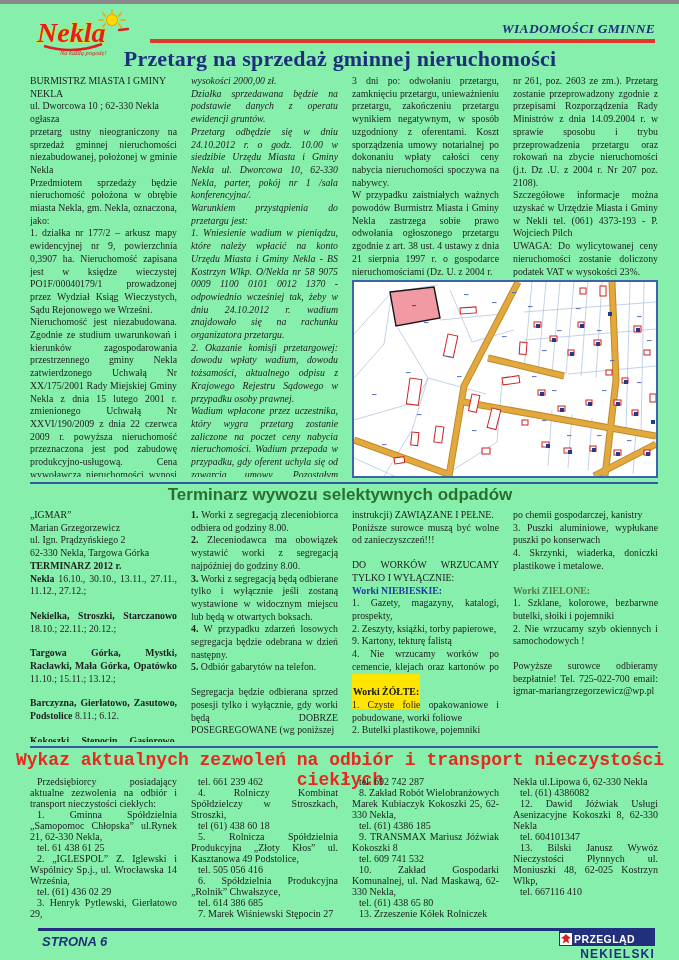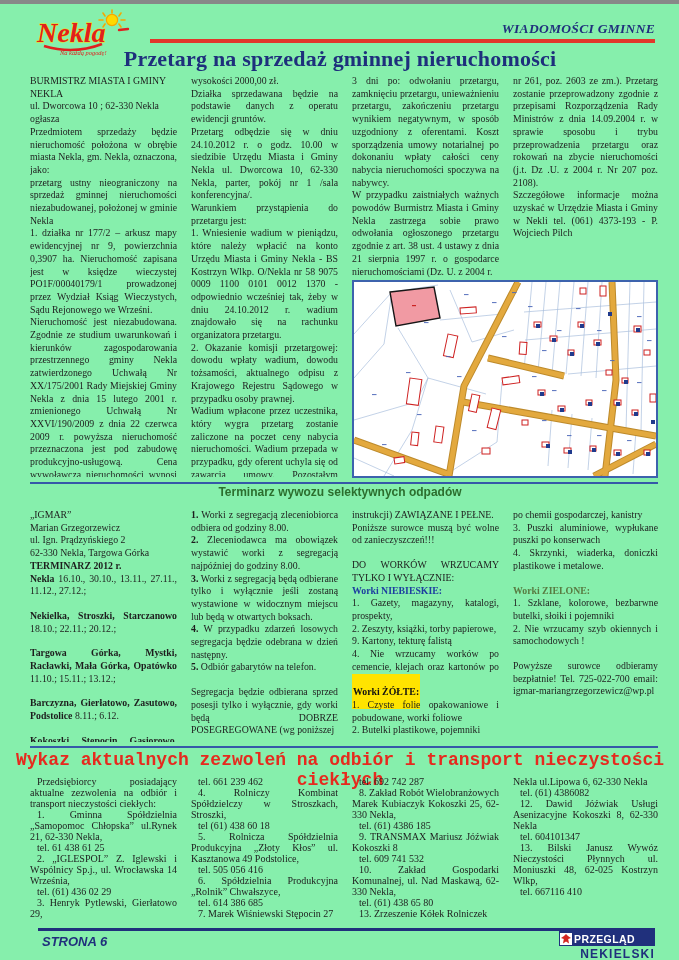--- a/index.html
+++ b/index.html
@@ -33,37 +33,37 @@
   }
   .col p{margin:0;}
   .col p.center{text-align:left;}
   .col p.indent{text-indent:7px;}
   .col p.gap{margin-top:12px;}
   .col b{font-weight:bold;}
   .c-blue{color:#1d3fa0;font-weight:bold;}
   .c-green{color:#587c42;font-weight:normal;}
   .hl-yellow{background:var(--hl-yellow);color:#111;font-weight:bold;padding:12px 1px;}
   .a1c1{left:30px;top:71px;width:147px;height:402px;}
-  .a1c2{left:191px;top:71px;width:147px;height:402px;}
+  .a1c2{left:191px;top:71px;width:147px;height:402px;font-style:italic;}
   .a1c3{left:352px;top:71px;width:147px;height:203px;}
   .a1c4{left:513px;top:71px;width:145px;height:203px;}
   
   .map{
     position:absolute;left:352px;top:276px;width:306px;height:198px;
     border:2px solid #3d63ad;background:#fff;
   }
   .map svg{display:block;width:100%;height:100%;}
   
   .sep{position:absolute;left:30px;width:628px;height:2px;background:#3558a8;}
   .sep1{top:478px;}
   .sep2{top:742px;}
   .t-title{
     position:absolute;left:28px;top:481px;width:624px;text-align:center;
     font-family:"Liberation Sans","DejaVu Sans",sans-serif;
-    font-size:12px;font-weight:bold;color:var(--green);
+    font-size:17px;font-weight:bold;color:var(--green);
   }
   .tc1{left:30px;top:505px;width:147px;height:233px;}
   .tc2{left:191px;top:505px;width:147px;height:233px;}
   .tc3{left:352px;top:505px;width:147px;height:233px;}
   .tc4{left:513px;top:505px;width:145px;height:233px;}
   .w-title{
     position:absolute;left:10px;top:746px;width:660px;text-align:center;
     font-family:Liberation Mono, monospace;
     font-size:18px;font-weight:bold;color:var(--title-red);
   }
@@ -117,41 +117,42 @@
     </svg>
   </div>
   <div class="redline"></div>
   <div class="masthead">WIADOMOŚCI GMINNE</div>
 
   <h1 class="a1-title">Przetarg na sprzedaż gminnej nieruchomości</h1>
   <div class="col a1c1">
       <p class="center">BURMISTRZ MIASTA I GMINY NEKLA</p>
       <p class="center">ul. Dworcowa 10 ; 62-330 Nekla</p>
       <p class="center">ogłasza</p>
+      <p>przetarg ustny nieograniczony na sprzedaż gminnej nieruchomości niezabudowanej, położonej w gminie Nekla</p>
       <p>Przedmiotem sprzedaży będzie nieruchomość położona w obrębie miasta Nekla, gm. Nekla, oznaczona, jako:</p>
-      <p>przetarg ustny nieograniczony na sprzedaż gminnej nieruchomości niezabudowanej, położonej w gminie Nekla</p>
       <p>1. działka nr 177/2 – arkusz mapy ewidencyjnej nr 9, powierzchnia 0,3907 ha. Nieruchomość zapisana jest w księdze wieczystej PO1F/00040179/1 prowadzonej przez Wydział Ksiąg Wieczystych, Sądu Rejonowego we Wrześni.</p>
       <p>Nieruchomość jest niezabudowana. Zgodnie ze studium uwarunkowań i kierunków zagospodarowania przestrzennego gminy Nekla zatwierdzonego Uchwałą Nr XX/175/2001 Rady Miejskiej Gminy Nekla z dnia 15 lutego 2001 r. zmienionego Uchwałą Nr XXVI/190/2009 z dnia 22 czerwca 2009 r. powyższa nieruchomość przeznaczona jest pod zabudowę produkcyjno-usługową. Cena wywoławcza nieruchomości wynosi – 177.000,00 zł + 23% VAT.</p>
     </div>
   <div class="col a1c2">
       <p>wysokości 2000,00 zł.</p>
       <p>Działka sprzedawana będzie na podstawie danych z operatu ewidencji gruntów.</p>
       <p>Przetarg odbędzie się w dniu 24.10.2012 r. o godz. 10.00  w siedzibie Urzędu Miasta i Gminy Nekla ul. Dworcowa 10, 62-330 Nekla, parter, pokój nr 1 /sala konferencyjna/.</p>
       <p>Warunkiem przystąpienia do przetargu jest:</p>
       <p>1. Wniesienie wadium w pieniądzu, które należy wpłacić na konto Urzędu Miasta i Gminy Nekla - BS Kostrzyn Wlkp. O/Nekla nr 58 9075 0009 1100 0101 0012 1370 - odpowiednio wcześniej tak, żeby w dniu 24.10.2012 r. wadium znajdowało się na rachunku organizatora przetargu.</p>
       <p>2. Okazanie komisji przetargowej: dowodu wpłaty wadium, dowodu tożsamości, aktualnego odpisu z Krajowego Rejestru Sądowego w przypadku osoby prawnej.</p>
       <p>Wadium wpłacone przez uczestnika, który wygra przetarg zostanie zaliczone na poczet ceny nabycia nieruchomości. Wadium przepada w przypadku, gdy oferent uchyla się od zawarcia umowy. Pozostałym uczestnikom przetargu wadium zostanie zwrócone w okresie</p>
     </div>
   <div class="col a1c3">
       <p>3 dni po: odwołaniu przetargu, zamknięciu przetargu, unieważnieniu przetargu, zakończeniu przetargu wynikiem negatywnym, w sposób uzgodniony z oferentami. Koszt sporządzenia umowy notarialnej po dokonaniu wpłaty całości ceny nabycia nieruchomości spoczywa na nabywcy.</p>
       <p>W przypadku zaistniałych ważnych powodów Burmistrz Miasta i Gminy Nekla zastrzega sobie prawo odwołania ogłoszonego przetargu zgodnie z art. 38 ust. 4 ustawy z dnia 21 sierpnia 1997 r. o gospodarce nieruchomościami (Dz. U. z 2004 r.</p>
     </div>
   <div class="col a1c4">
       <p>nr 261, poz. 2603 ze zm.). Przetarg zostanie przeprowadzony zgodnie z przepisami Rozporządzenia Rady Ministrów z dnia 14.09.2004 r. w sprawie sposobu i trybu przeprowadzenia przetargu oraz rokowań na zbycie nieruchomości (j.t. Dz .U. z 2004 r. Nr 207 poz. 2108).</p>
       <p>Szczegółowe informacje można uzyskać w Urzędzie Miasta i Gminy w Nekli tel. (061) 4373-193 - P. Wojciech Pilch</p>
+      <p>UWAGA: Do wylicytowanej ceny nieruchomości zostanie doliczony podatek VAT w wysokości 23%.</p>
     </div>
 
   <div class="map">
     <svg viewBox="0 0 302 194" preserveAspectRatio="none">
       <rect x="0" y="0" width="302" height="194" fill="#ffffff"></rect>
 
       <g stroke="#a9bedd" stroke-width="0.7" fill="none">
         <path d="M0,52 L38,10 L84,3"></path>
           <path d="M38,10 L30,62 L0,96"></path>
         <path d="M86,38 L148,32 L164,2"></path>

